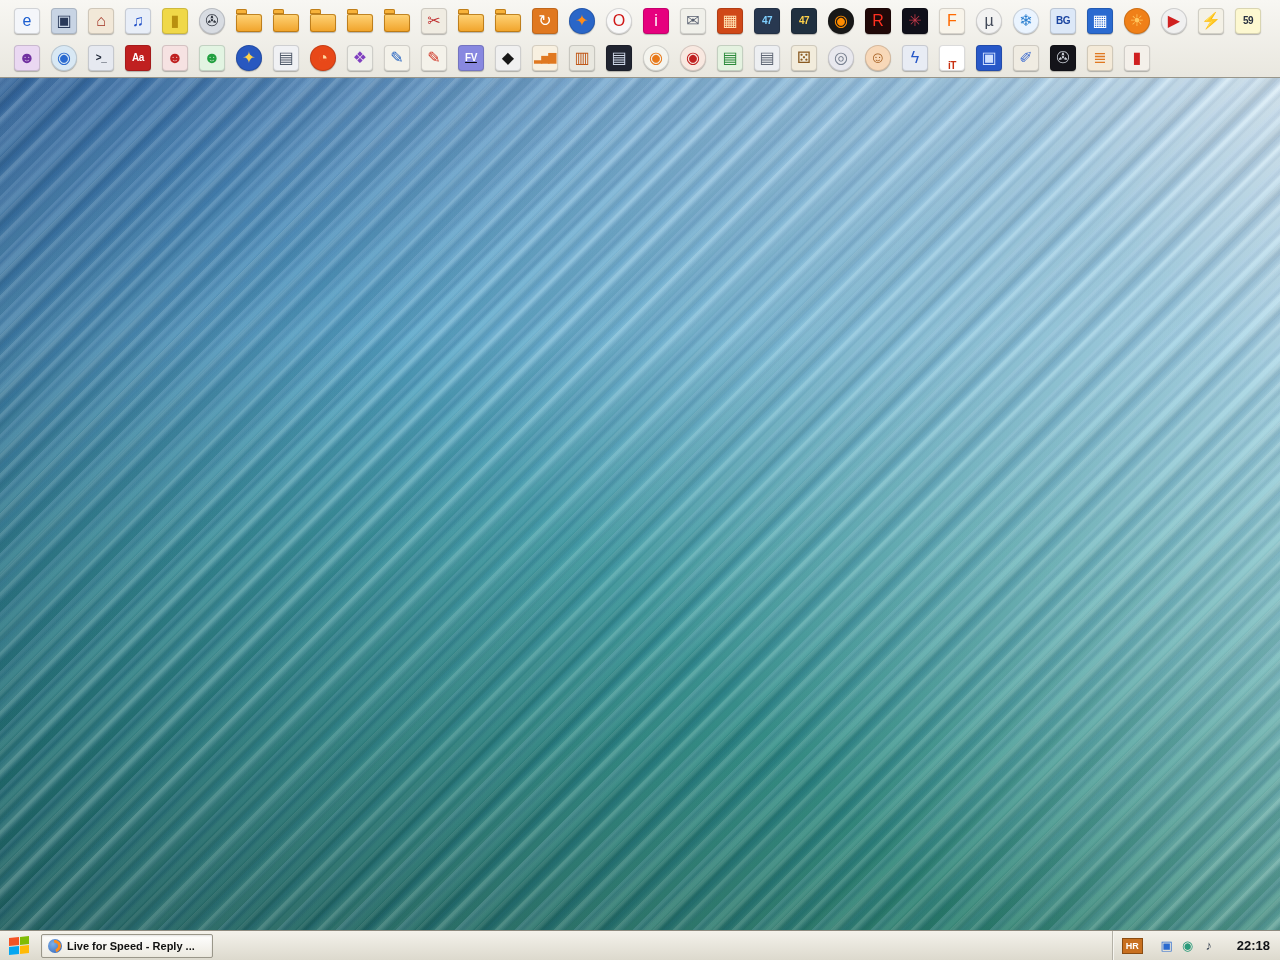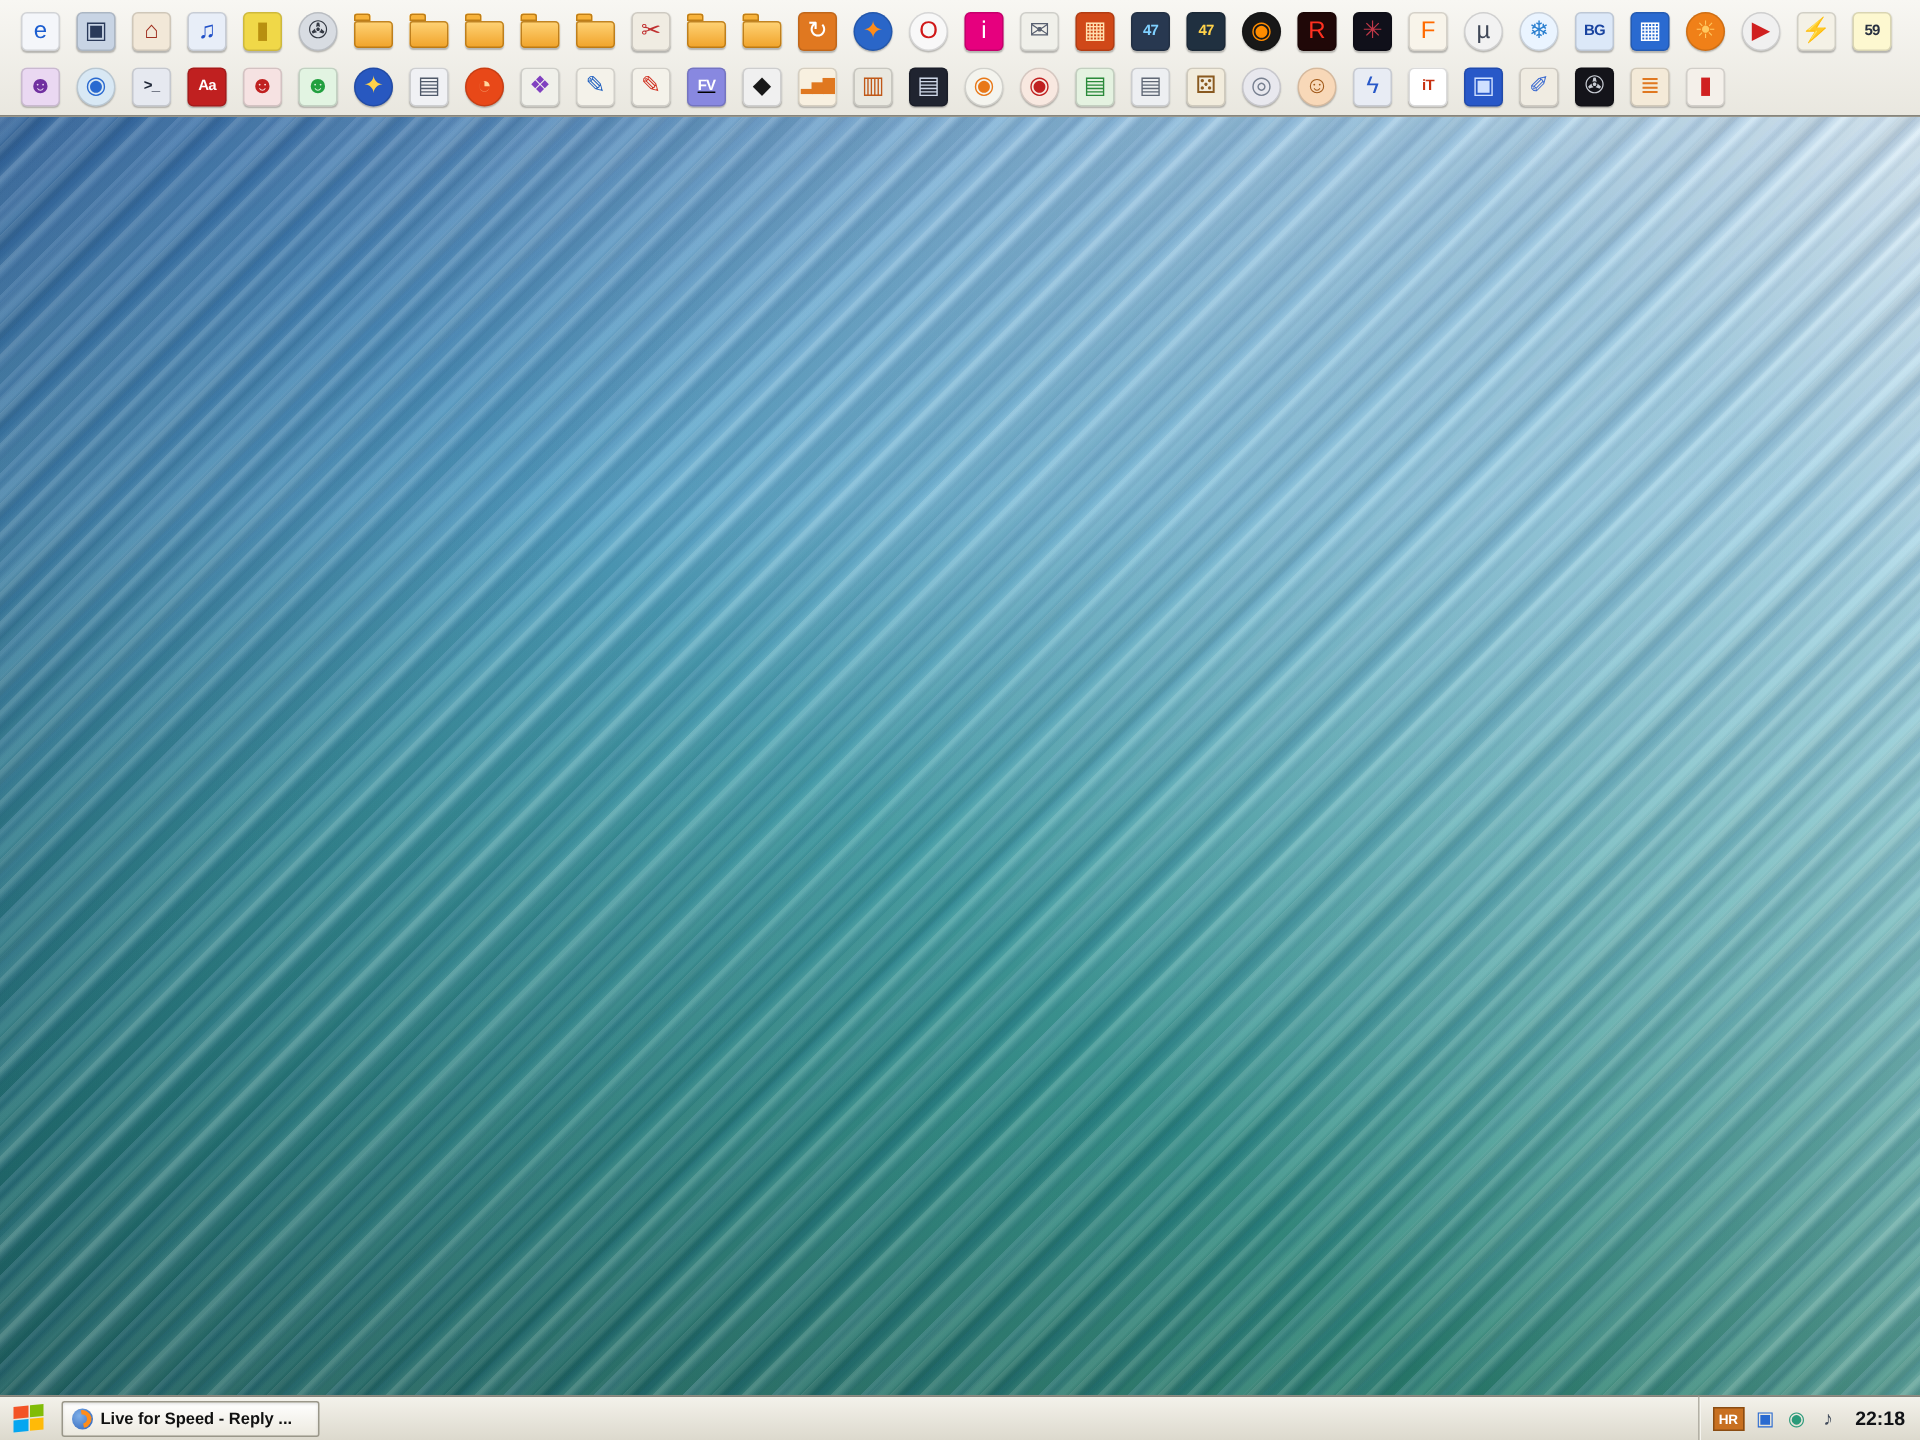--- a/index.html
+++ b/index.html
@@ -46,21 +46,21 @@
   .task-button{height:24px;margin-left:5px;width:172px;background:linear-gradient(#ffffff,#ece9df);
     border:1px solid #9a978a;border-radius:2px;display:flex;align-items:center;gap:5px;
     padding:0 6px;box-sizing:border-box;font-size:11px;color:#111;
     box-shadow:inset 0 1px 2px rgba(0,0,0,.12);}
   .task-label{white-space:nowrap;overflow:hidden;font-weight:bold;}
   .ff-mini{width:14px;height:14px;border-radius:50%;flex:0 0 auto;position:relative;
     background:radial-gradient(circle at 35% 35%, #7fb0e8, #2a5fb8);}
   .ff-mini::after{content:"";position:absolute;inset:1px;border-radius:50%;
     border:3px solid transparent;border-top-color:#ff8c1a;border-right-color:#ff8c1a;transform:rotate(35deg);}
   .tray{margin-left:auto;display:flex;align-items:center;height:100%;
-    padding:0 6px 0 9px;border-left:1px solid #b4b1a6;box-shadow:inset 1px 0 0 #f6f5f0;gap:5px;}
+    padding:0 6px 0 9px;border-left:1px solid #b4b1a6;box-shadow:inset 1px 0 0 #f6f5f0;gap:15px;}
   .lang-badge{width:21px;height:16px;background:#c87020;color:#fff;font-size:9px;font-weight:bold;
     display:flex;align-items:center;justify-content:center;border:1px solid #8a4c12;box-sizing:border-box;}
   #tray-icons{display:flex;align-items:center;gap:3px;}
   .tray-icon{width:18px;height:18px;display:flex;align-items:center;justify-content:center;font-size:13px;}
   .clock{font-size:13px;font-weight:bold;color:#101216;margin-left:4px;padding-right:4px;}
 </style>
 </head>
 <body>
 
 <div class="desktop">
@@ -344,21 +344,21 @@
           <div class="icon-inner shape-circle" style="background: rgb(248, 216, 184);">
             <span class="glyph" style="color: rgb(160, 88, 24);">☺</span>
           </div>
         </div>
         <div class="ql-icon">
           <div class="icon-inner shape-square" style="background: rgb(232, 236, 244);">
             <span class="glyph" style="color: rgb(40, 88, 200);">ϟ</span>
           </div>
         </div>
         <div class="ql-icon">
-          <div class="icon-inner shape-square" style="background: rgb(255, 255, 255);">
+          <div class="icon-inner shape-square" style="background: rgb(255, 255, 255); align-items: flex-end;">
             <span class="glyph txt" style="color: rgb(200, 48, 16);">iT</span>
           </div>
         </div>
         <div class="ql-icon">
           <div class="icon-inner shape-square" style="background: rgb(40, 88, 200);">
             <span class="glyph" style="color: rgb(207, 224, 255);">▣</span>
           </div>
         </div>
         <div class="ql-icon">
           <div class="icon-inner shape-square" style="background: rgb(240, 236, 226);">

